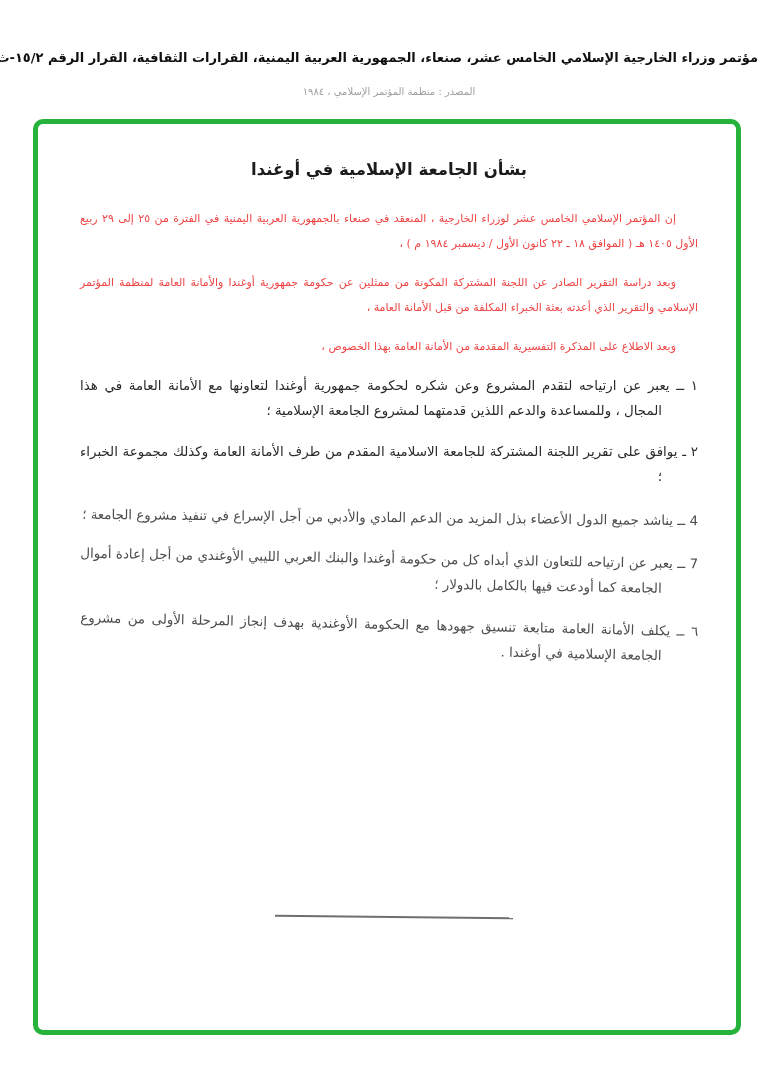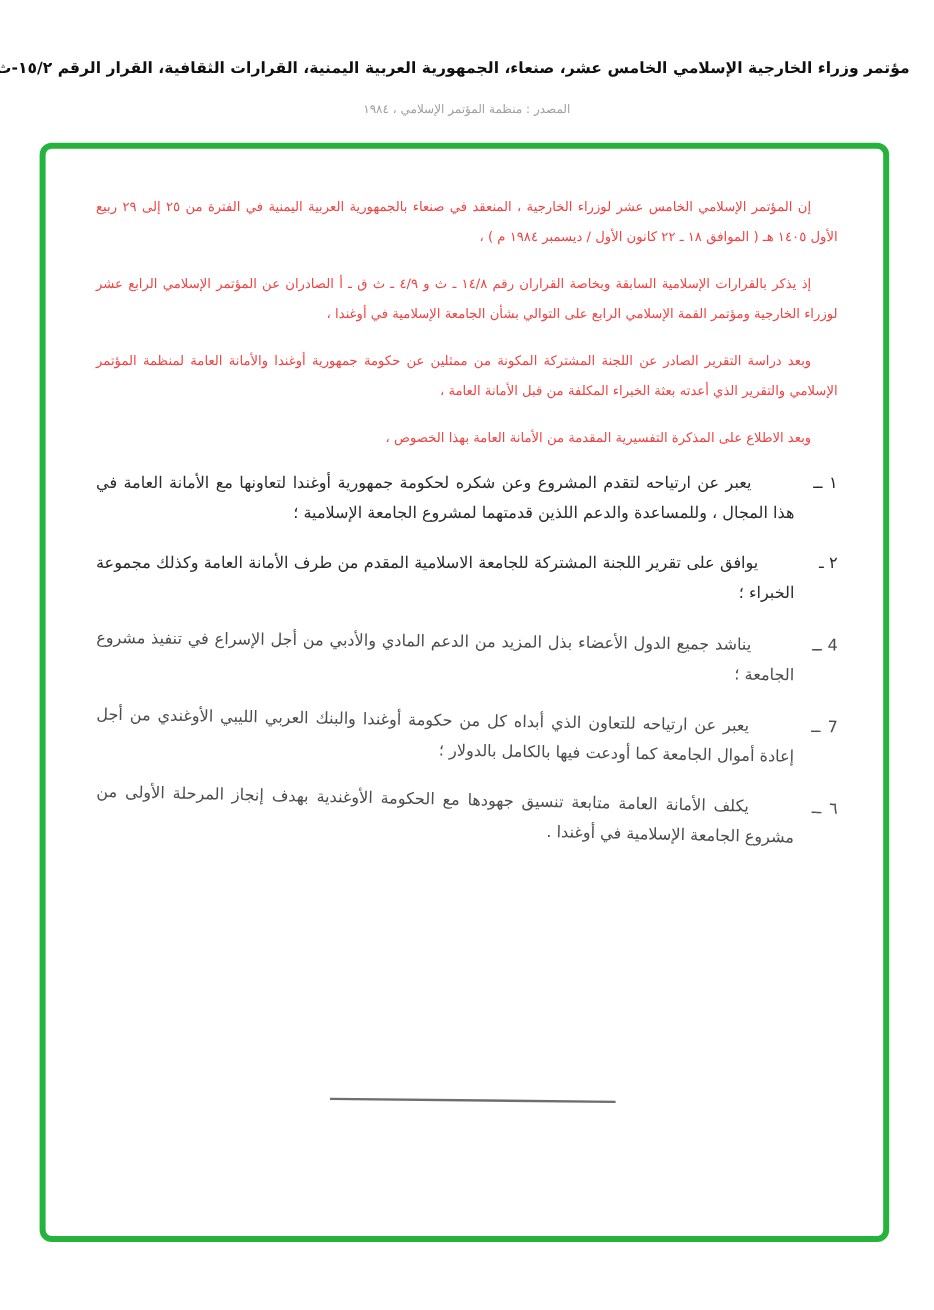--- a/index.html
+++ b/index.html
@@ -45,42 +45,42 @@
   }
   .para{
     font-size:11px;line-height:25px;text-align:justify;
     text-indent:22px;margin-bottom:14px;color:#ef4444;
   }
   .items{margin-top:6px;}
   .item{
     font-size:13.4px;line-height:25px;text-align:justify;
     padding-right:36px;text-indent:-36px;margin-bottom:16px;color:#2a2a2a;
   }
-  .item .num{white-space:nowrap;margin-left:46px;}
+  .item .num{white-space:nowrap;}
   .item-2{transform:rotate(0.6deg);color:var(--text-faded);}
   .item-3{transform:rotate(1.0deg);color:var(--text-faded);}
   .item-4{transform:rotate(1.3deg);color:var(--text-faded);}
 
   .footer-divider{
     position:absolute;left:275px;top:916px;width:238px;height:2px;
     background:#4a4a4a;transform:rotate(0.6deg);opacity:.8;
   }
 </style>
 </head>
 <body>
 
 <div class="top-header">مؤتمر وزراء الخارجية الإسلامي الخامس عشر، صنعاء، الجمهورية العربية اليمنية، القرارات الثقافية، القرار الرقم ١٥/٢-ث</div>
 <div class="source-line">المصدر : منظمة المؤتمر الإسلامي ، ١٩٨٤</div>
 
 <div class="frame">
   <div class="content">
 
+    <div class="res-subject">بشأن الجامعة الإسلامية في أوغندا</div>
 
     <div class="para">إن المؤتمر الإسلامي الخامس عشر لوزراء الخارجية ، المنعقد في صنعاء بالجمهورية العربية اليمنية في الفترة من ٢٥ إلى ٢٩ ربيع الأول ١٤٠٥ هـ ( الموافق ١٨ ـ ٢٢ كانون الأول / ديسمبر ١٩٨٤ م ) ،</div>
-    <div class="para">إذ يذكر بالقرارات الإسلامية السابقة وبخاصة القراران رقم ١٤/٨ ـ ث و ٤/٩ ـ ث ق ـ أ الصادران عن المؤتمر الإسلامي الرابع عشر لوزراء الخارجية ومؤتمر القمة الإسلامي الرابع على التوالي بشأن الجامعة الإسلامية في أوغندا ،</div>
     <div class="para">وبعد دراسة التقرير الصادر عن اللجنة المشتركة المكونة من ممثلين عن حكومة جمهورية أوغندا والأمانة العامة لمنظمة المؤتمر الإسلامي والتقرير الذي أعدته بعثة الخبراء المكلفة من قبل الأمانة العامة ،</div>
     <div class="para">وبعد الاطلاع على المذكرة التفسيرية المقدمة من الأمانة العامة بهذا الخصوص ،</div>
 
     <div class="items">
       <div class="item item-0">
         <span class="num">١ ــ</span>
         <span>يعبر عن ارتياحه لتقدم المشروع وعن شكره لحكومة جمهورية أوغندا لتعاونها مع الأمانة العامة في هذا المجال ، وللمساعدة والدعم اللذين قدمتهما لمشروع الجامعة الإسلامية ؛</span>
       </div>
       <div class="item item-1">
         <span class="num">٢ ـ</span>

